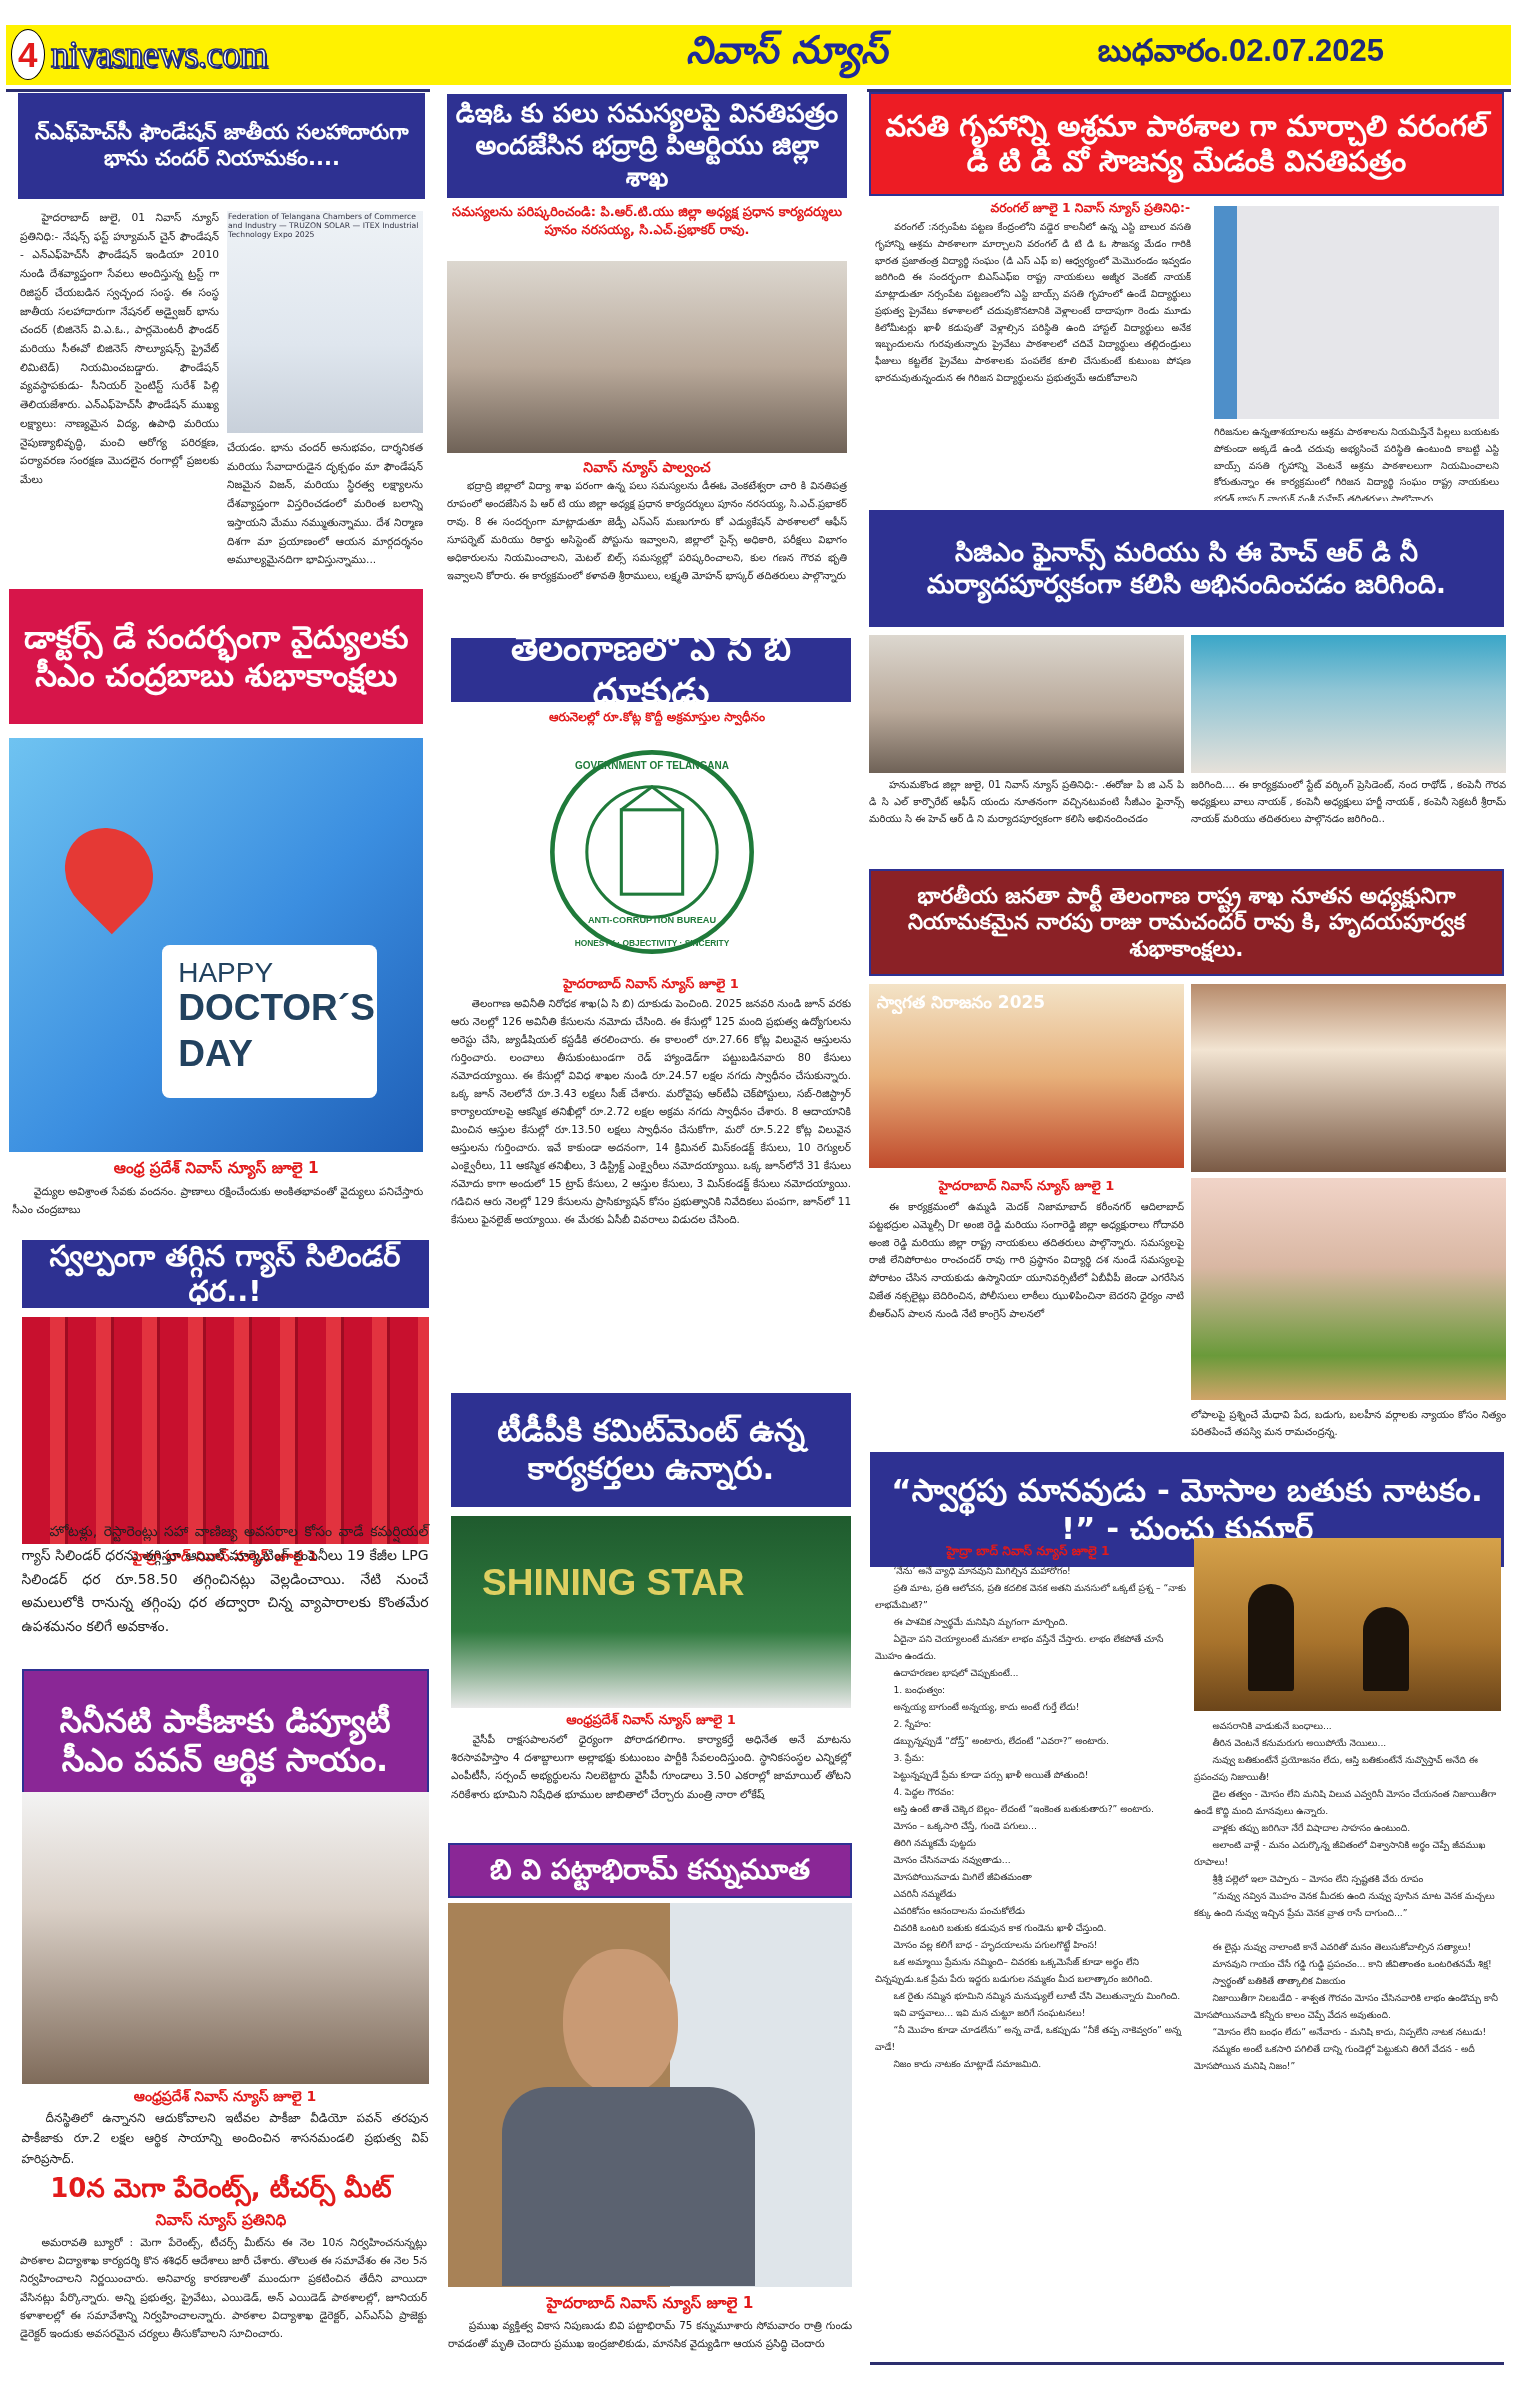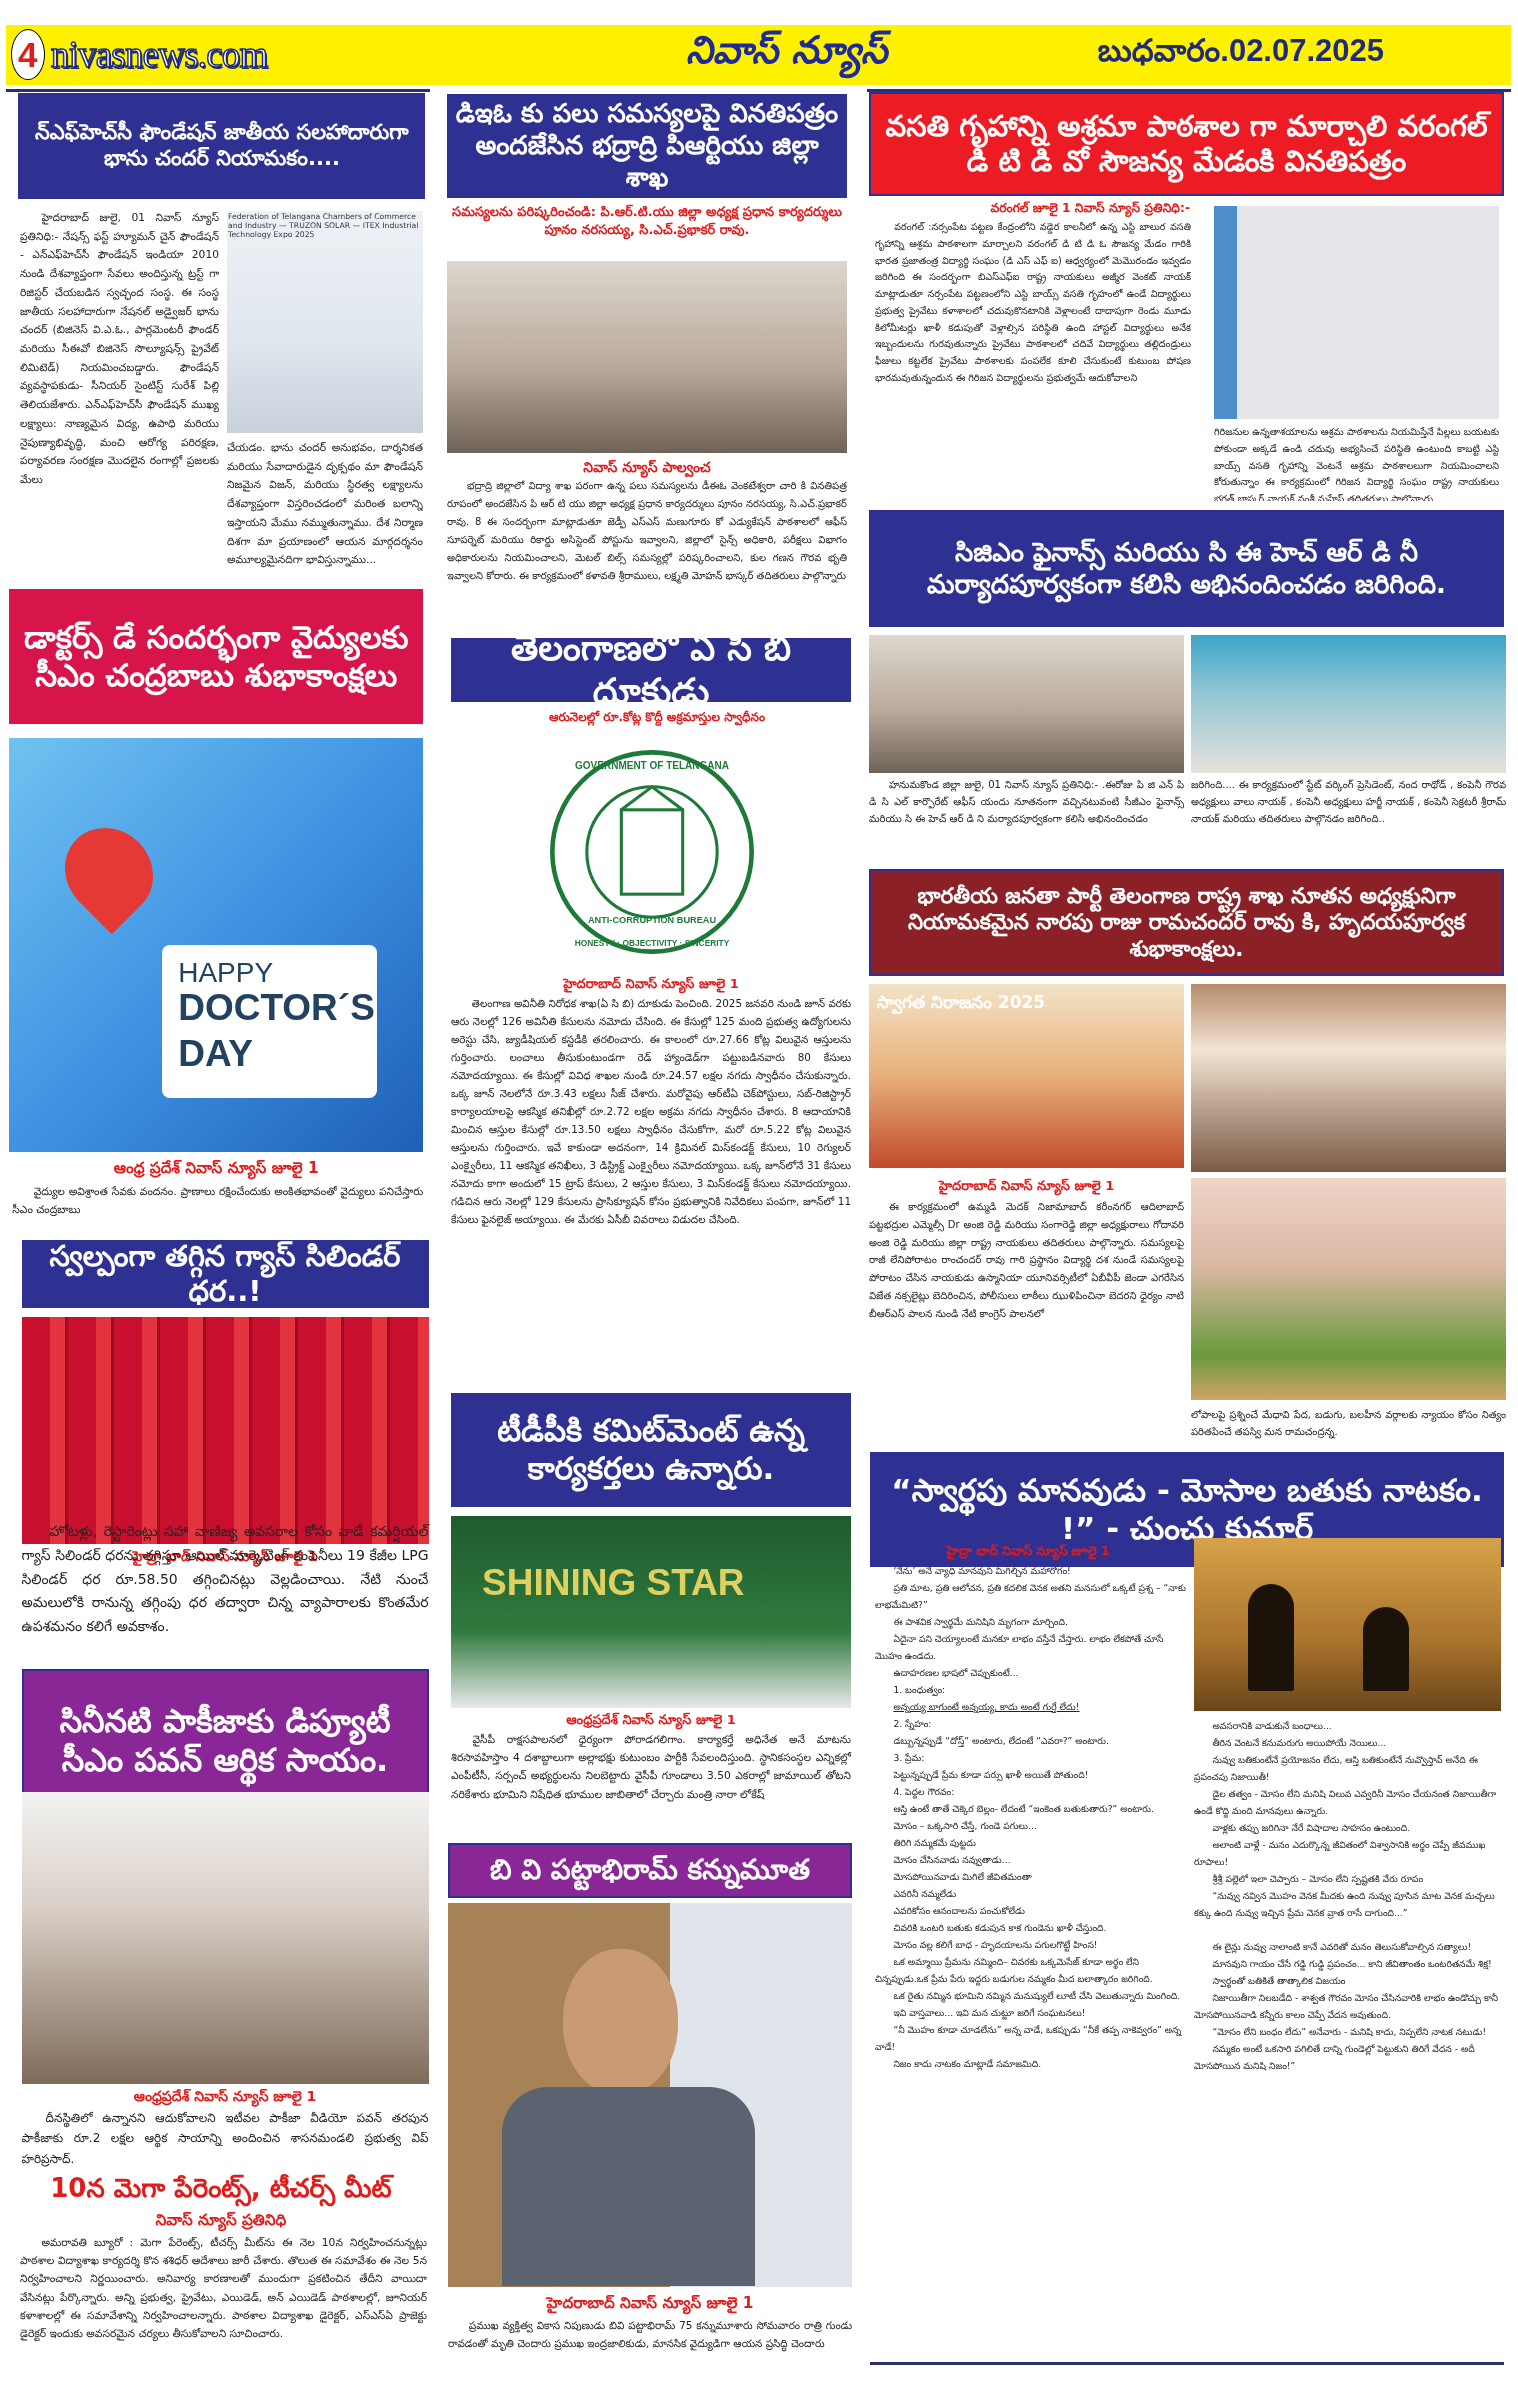--- a/index.html
+++ b/index.html
@@ -153,21 +153,21 @@
 
 <div class="abs hl blue" style="left:870px;top:1452px;width:634px;height:115px;font-size:31px;">“స్వార్థపు మానవుడు - మోసాల బతుకు నాటకం. !” - చుంచు కుమార్</div>
 <div class="abs dateline" style="left:870px;top:1542px;width:316px;font-size:12.3px;margin-top:1.5px;">హైద్రా బాద్ నివాస్ న్యూస్ జూలై 1</div>
 <div class="abs" id="swartha-col1" style="left:875px;top:1562px;width:311px;height:829px;font-size:9.2px;line-height:1.85;overflow:hidden;color:#222;">
     <p style="text-indent: 2em;">‘నేను’ అనే వ్యాధి మానవుని మిగిల్చిన మహారోగం!</p>
     <p style="text-indent: 2em;">ప్రతి మాట, ప్రతి ఆలోచన, ప్రతి కదలిక వెనక అతని మనసులో ఒక్కటే ప్రశ్న – “నాకు లాభమేమిటి?”</p>
     <p style="text-indent: 2em;">ఈ పాశవిక స్వార్థమే మనిషిని మృగంగా మార్చింది.</p>
     <p style="text-indent: 2em;">ఏదైనా పని చెయ్యాలంటే మనకూ లాభం వస్తేనే చేస్తారు. లాభం లేకపోతే చూసే మొహం ఉండదు.</p>
     <p style="text-indent: 2em;">ఉదాహరణల భాషలో చెప్పుకుంటే...</p>
     <p style="text-indent: 2em;">1. బంధుత్వం:</p>
-    <p style="text-indent: 2em; text-decoration: underline;">అన్నయ్య బాగుంటే అన్నయ్య, కాదు అంటే గుర్తే లేదు!</p>
+    <p style="text-indent: 2em;">అన్నయ్య బాగుంటే అన్నయ్య, కాదు అంటే గుర్తే లేదు!</p>
     <p style="text-indent: 2em;">2. స్నేహం:</p>
     <p style="text-indent: 2em;">డబ్బున్నప్పుడే “దోస్త్” అంటారు, లేదంటే “ఎవరా?” అంటారు.</p>
     <p style="text-indent: 2em;">3. ప్రేమ:</p>
     <p style="text-indent: 2em;">పెట్టున్నప్పుడే ప్రేమ కూడా పర్సు ఖాళీ అయితే పోతుంది!</p>
     <p style="text-indent: 2em;">4. పెద్దల గౌరవం:</p>
     <p style="text-indent: 2em;">ఆస్తి ఉంటే తాతే చెక్కెర బెల్లం- లేదంటే “ఇంకెంత బతుకుతారు?” అంటారు.</p>
     <p style="text-indent: 2em;">మోసం – ఒక్కసారి చేస్తే, గుండె పగులు...</p>
     <p style="text-indent: 2em;">తిరిగి నమ్మకమే పుట్టదు</p>
     <p style="text-indent: 2em;">మోసం చేసినవాడు నవ్వుతాడు...</p>
     <p style="text-indent: 2em;">మోసపోయినవాడు మిగిలే జీవితమంతా</p>

